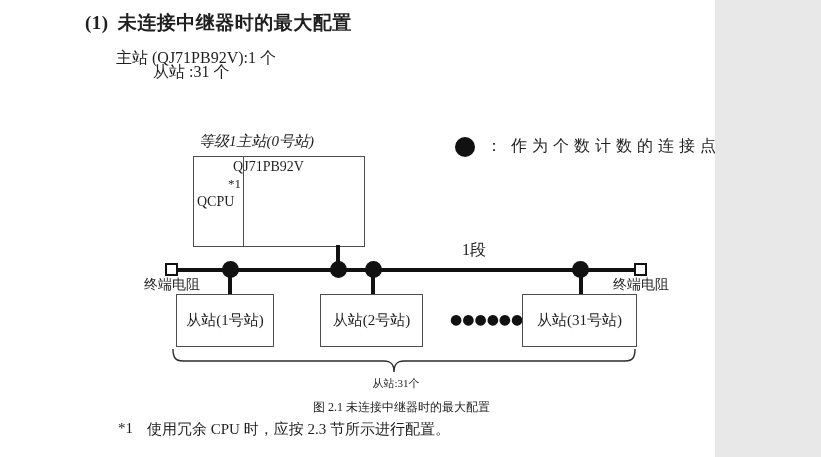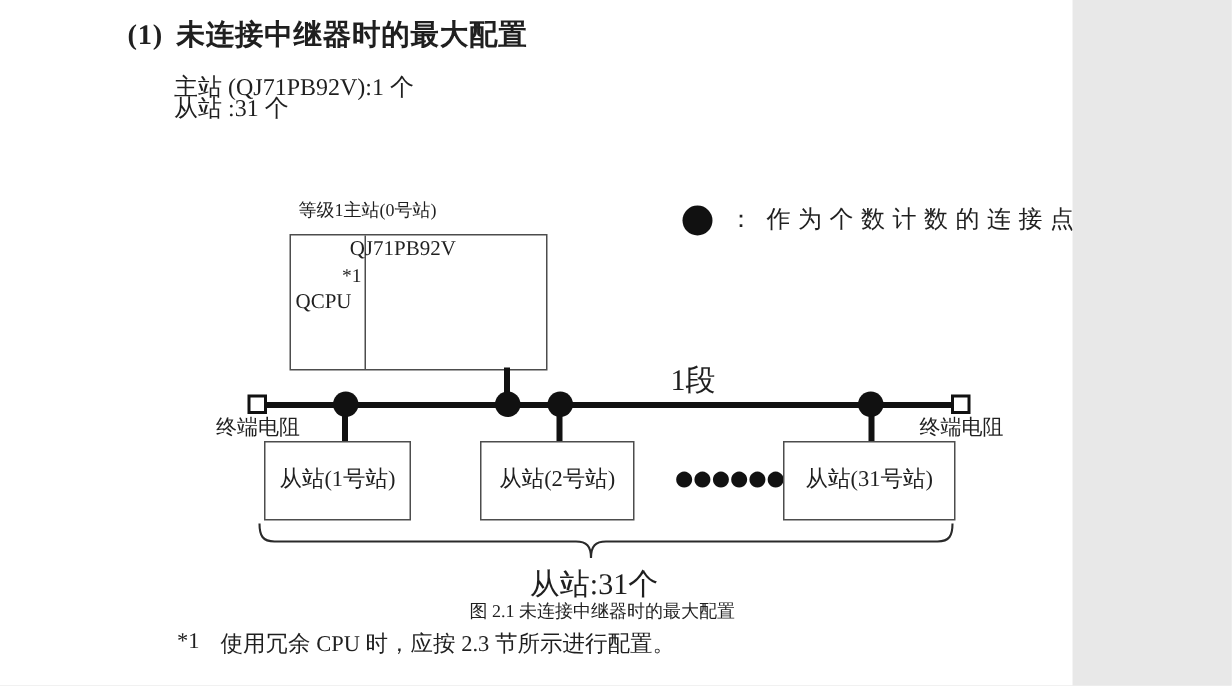--- a/index.html
+++ b/index.html
@@ -12,58 +12,58 @@
   
   .heading{left:85px;top:10px;font-size:19px;font-weight:bold;letter-spacing:.5px;white-space:nowrap;}
   .heading .h-num{margin-right:9px;}
   .h-line{left:116px;font-size:16px;white-space:nowrap;}
   
   .legend{left:455px;top:136px;display:flex;align-items:center;white-space:nowrap;}
   .legend-dot{width:20px;height:20px;border-radius:50%;background:#111;display:inline-block;}
   .legend-sep{margin-left:11px;font-size:16px;}
   .legend-text{margin-left:9px;font-size:16px;letter-spacing:5px;text-align:center;}
   
-  .master-label{left:199px;top:132px;font-size:12px;white-space:nowrap;}
+  .master-label{left:199px;top:132px;font-size:15px;white-space:nowrap;font-style:italic;}
   .master-box{left:193px;top:156px;width:172px;height:91px;border:1.5px solid #4d4d4d;
     box-sizing:border-box;display:flex;background:#fff;}
   .cell{box-sizing:border-box;height:100%;position:relative;font-size:15px;}
   .cell-power{width:72px;border-right:1.5px solid #4d4d4d;display:flex;align-items:center;justify-content:center;}
   .cell-cpu{width:50px;border-right:1.5px solid #4d4d4d;}
   .cell-net{width:46px;display:flex;flex-direction:row;justify-content:center;padding-left:3px;font-size:14px;line-height:1.45;}
   .cpu-note{position:absolute;top:19px;right:2px;font-size:13px;}
   .cpu-label{position:absolute;top:50%;transform:translateY(-50%);left:3px;font-size:14px;}
   
   .bus-line{left:171px;top:268px;width:470px;height:4px;background:#111;}
   .drop{width:4px;background:#111;}
   .dot{width:17px;height:17px;border-radius:50%;background:#111;top:261px;}
   .term-sq{width:13px;height:13px;border:2px solid #111;background:#fff;box-sizing:border-box;top:263px;}
   .term-label{top:276px;font-size:14px;white-space:nowrap;transform:translateX(-50%);}
-  .seg-label{left:447px;top:240px;font-size:20px;white-space:nowrap;}
+  .seg-label{left:462px;top:240px;font-size:16px;white-space:nowrap;}
   
   .slave-box{top:294px;height:53px;border:1.5px solid #4d4d4d;box-sizing:border-box;background:#fff;
     display:flex;align-items:center;justify-content:center;
     font-size:15px;line-height:1.35;text-align:center;}
   .ellipsis{left:450px;top:311px;font-size:14px;letter-spacing:0;font-family:"DejaVu Sans",sans-serif;color:#111;}
   
   .brace{left:172px;top:347px;}
-  .brace-label{left:396px;top:376px;font-size:20px;transform:translateX(-50%);white-space:nowrap;}
+  .brace-label{left:396px;top:376px;font-size:11px;transform:translateX(-50%);white-space:nowrap;}
   .caption{left:313px;top:399px;font-size:12px;font-weight:normal;white-space:nowrap;}
   .footnote{left:118px;top:420px;font-size:15px;white-space:nowrap;display:flex;}
   .footnote .fn-marker{margin-right:14px;}
 </style>
 </head>
 <body>
 
 <div class="page">
 
   <div class="abs heading">
     <span class="h-num">(1)</span><span>未连接中继器时的最大配置</span>
   </div>
   <div class="abs h-line" style="top:48px;">主站 (QJ71PB92V):1 个</div>
-  <div class="abs h-line" style="top:62px;">从站 :31 个</div>
+  <div class="abs h-line" style="top:62px;margin-left:37px;">从站 :31 个</div>
 
   <div class="abs legend">
     <span class="legend-dot"></span>
     <span class="legend-sep">：</span>
     <span class="legend-text">作为个数计数的连接点</span>
   </div>
 
   <div class="abs master-label">等级1主站(0号站)</div>
   <div class="abs master-box">
     <div class="cell cell-cpu">

